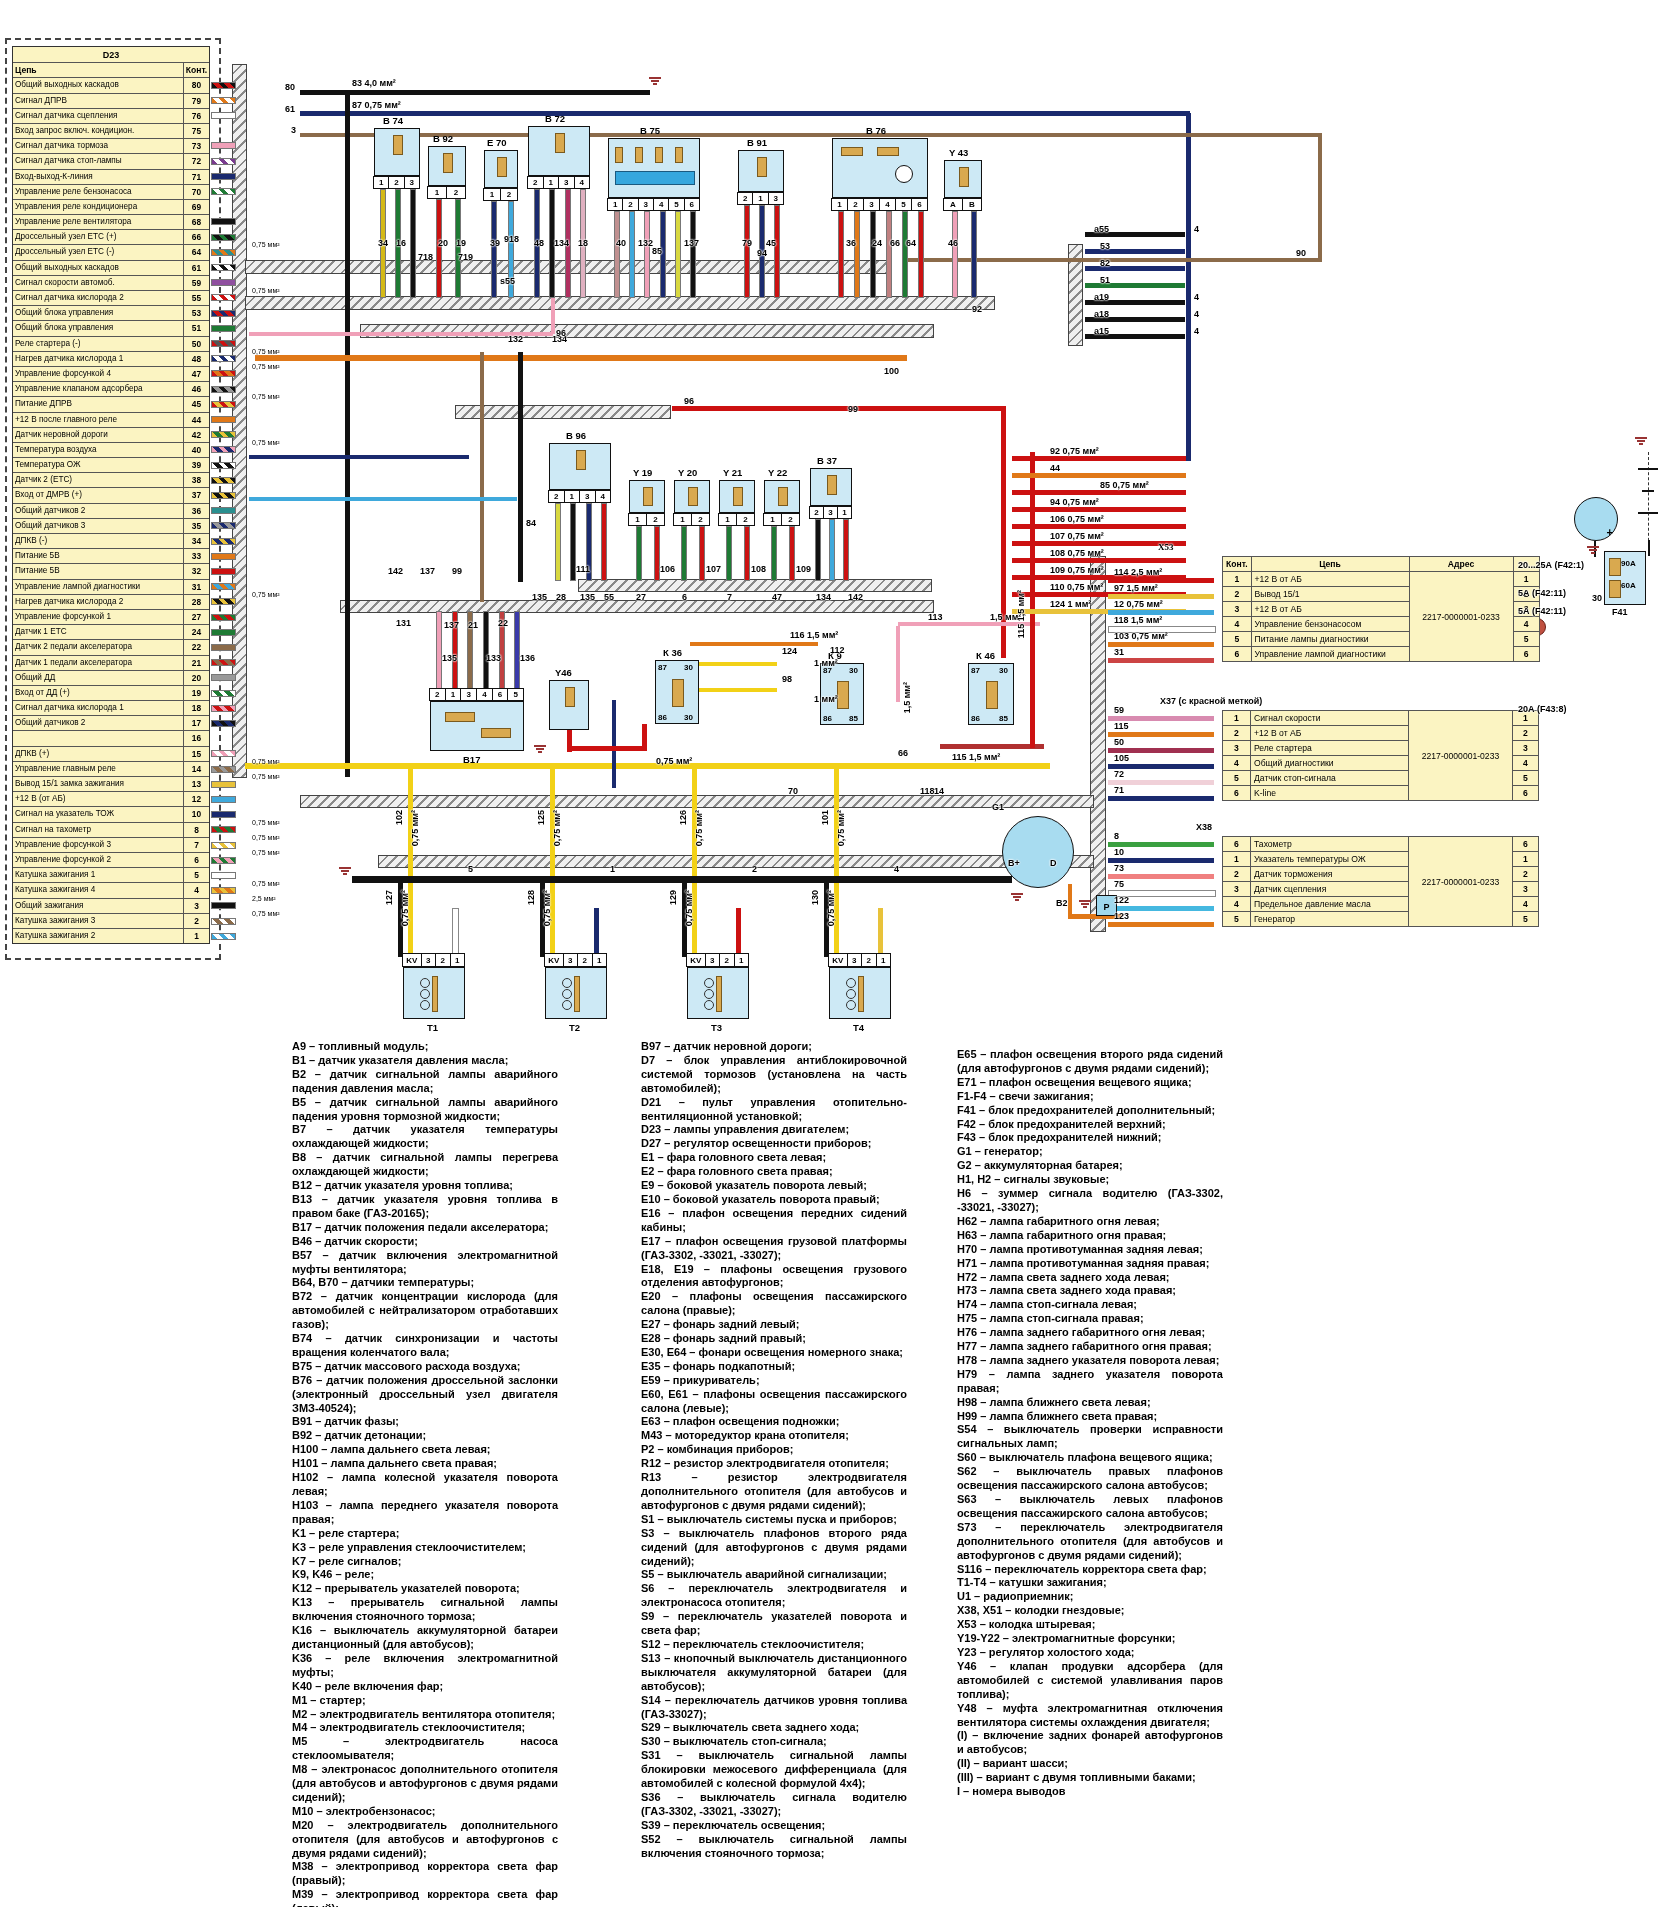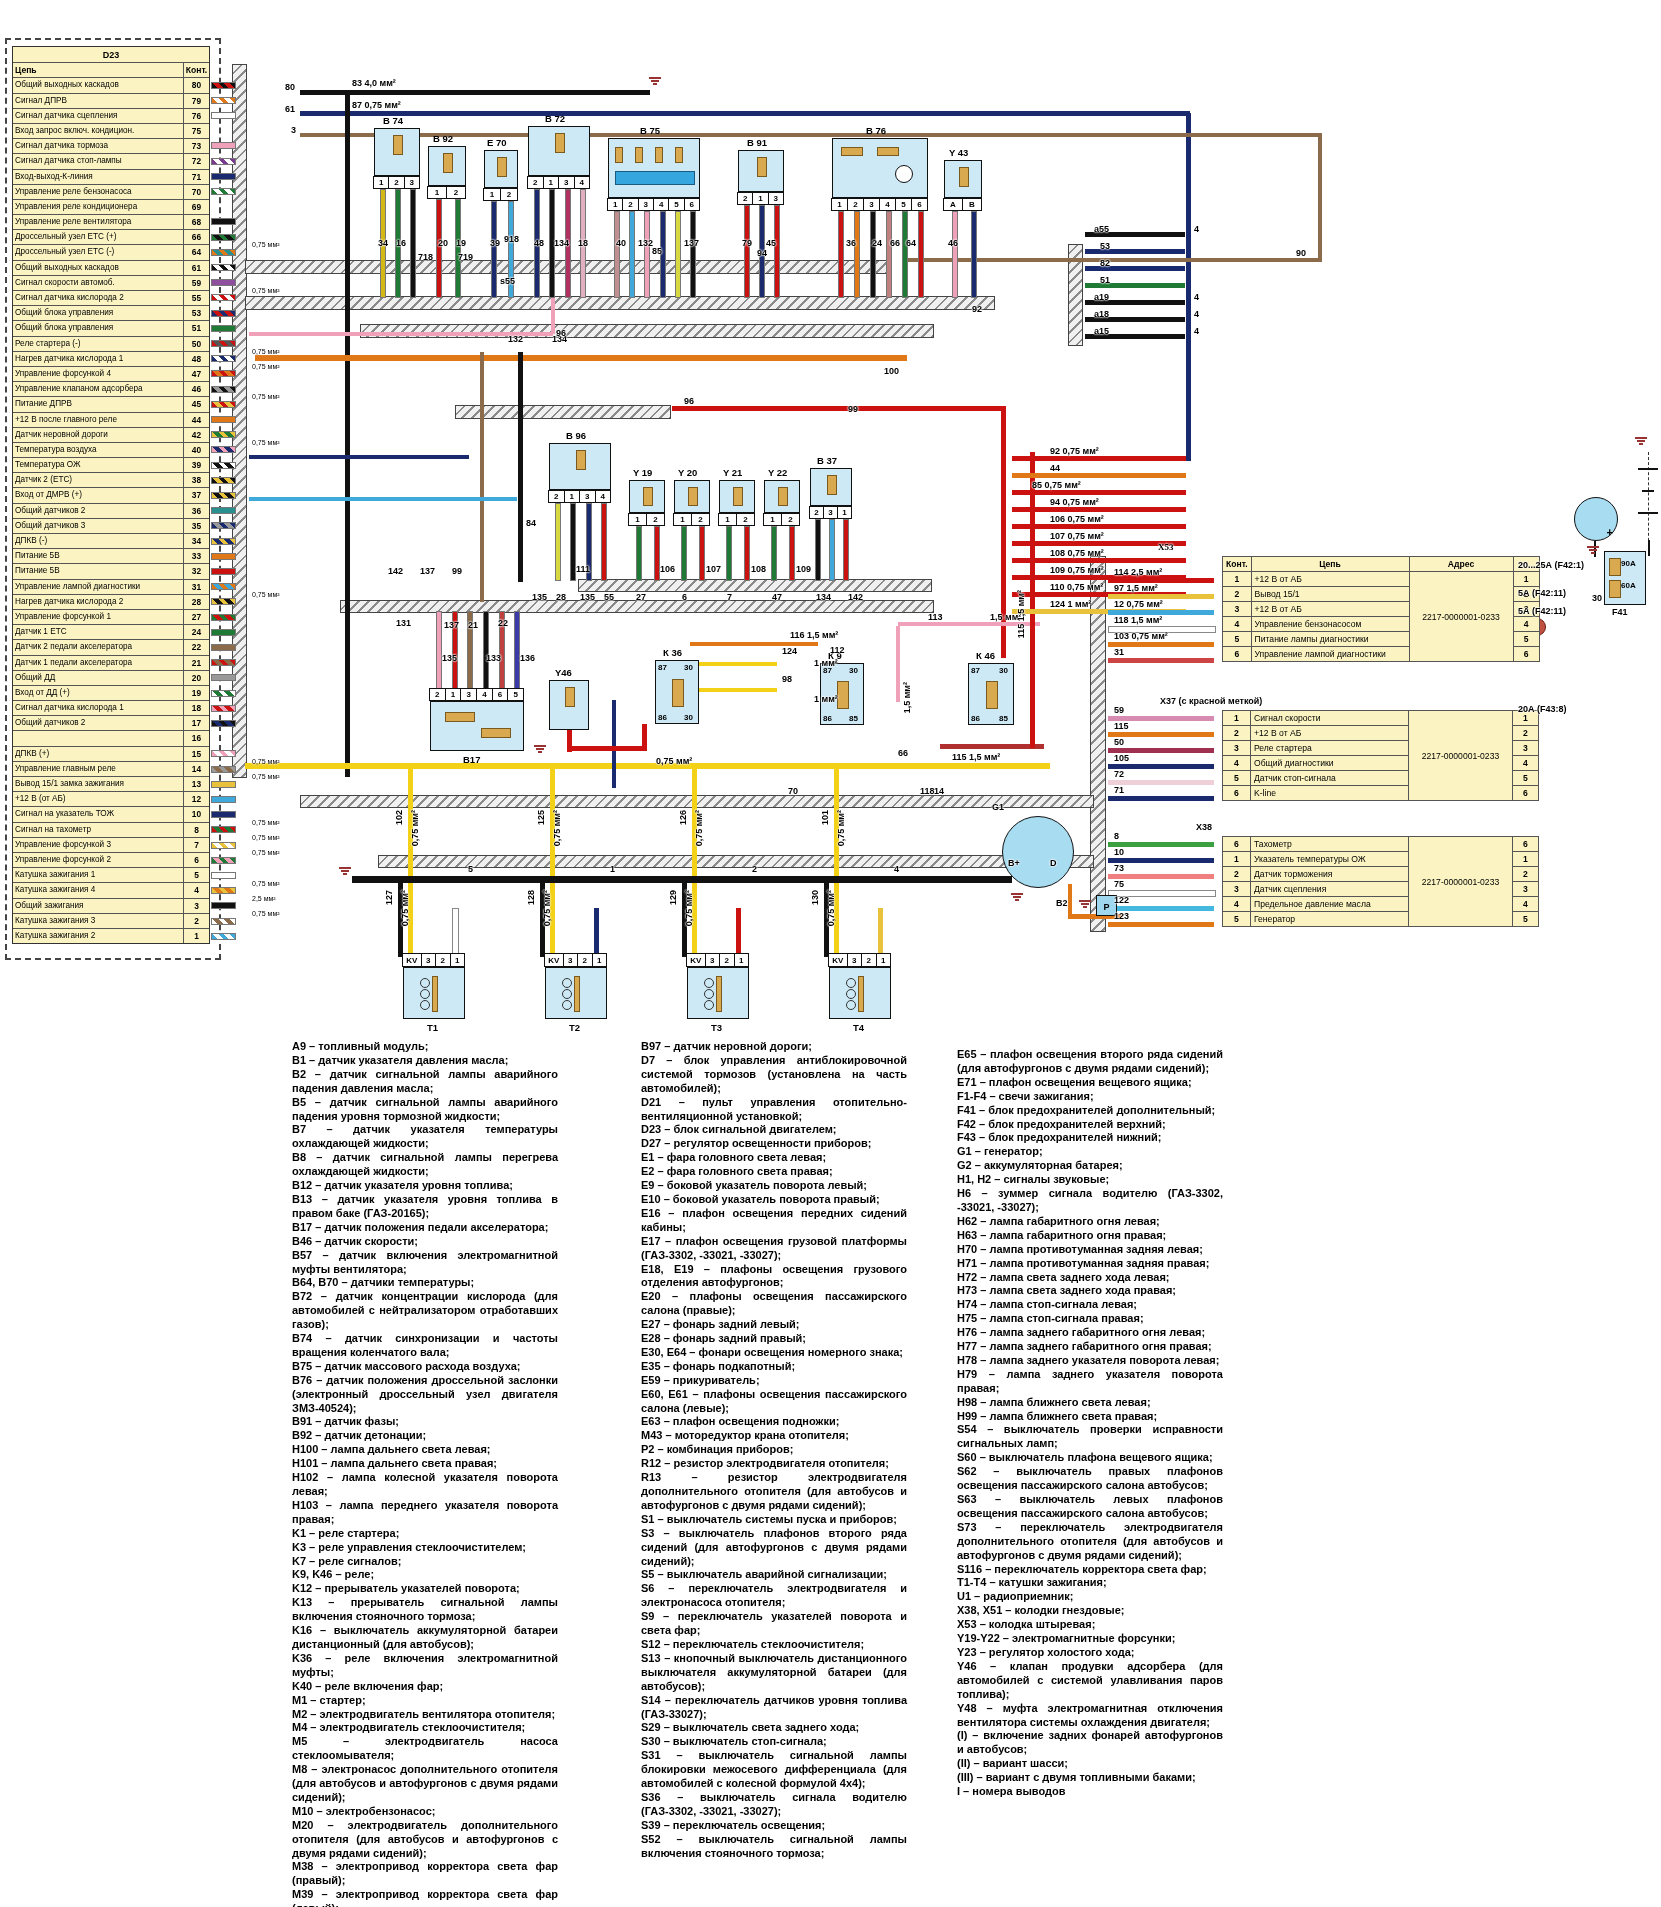--- a/index.html
+++ b/index.html
@@ -953,21 +953,21 @@
       <div class="lbl" style="left: 772px; top: 592px;">47</div>
       <div class="lbl" style="left: 816px; top: 592px;">134</div>
       <div class="lbl" style="left: 848px; top: 592px;">142</div>
       <div class="lbl" style="left: 576px; top: 564px;">111</div>
       <div class="lbl" style="left: 660px; top: 564px;">106</div>
       <div class="lbl" style="left: 706px; top: 564px;">107</div>
       <div class="lbl" style="left: 751px; top: 564px;">108</div>
       <div class="lbl" style="left: 796px; top: 564px;">109</div>
       <div class="lbl" style="left: 1050px; top: 446px;">92   0,75 мм²</div>
       <div class="lbl" style="left: 1050px; top: 463px;">44</div>
-      <div class="lbl" style="left: 1032px; top: 480px;">85   0,75 мм²</div>
+      <div class="lbl" style="left: 1100px; top: 480px;">85   0,75 мм²</div>
       <div class="lbl" style="left: 1050px; top: 497px;">94   0,75 мм²</div>
       <div class="lbl" style="left: 1050px; top: 514px;">106  0,75 мм²</div>
       <div class="lbl" style="left: 1050px; top: 531px;">107  0,75 мм²</div>
       <div class="lbl" style="left: 1050px; top: 548px;">108  0,75 мм²</div>
       <div class="lbl" style="left: 1050px; top: 565px;">109  0,75 мм²</div>
       <div class="lbl" style="left: 1050px; top: 582px;">110  0,75 мм²</div>
       <div class="lbl" style="left: 1050px; top: 599px;">124  1 мм²</div>
       <div class="lbl" style="left: 830px; top: 645px;">112</div>
       <div class="lbl" style="left: 782px; top: 646px;">124</div>
       <div class="lbl" style="left: 814px; top: 658px;">1 мм²</div>
@@ -1085,21 +1085,21 @@
         <div class="litem">M8 – электронасос дополнительного отопителя (для автобусов и автофургонов с двумя рядами сидений);</div>
         <div class="litem">M10 – электробензонасос;</div>
         <div class="litem">M20 – электродвигатель дополнительного отопителя (для автобусов и автофургонов с двумя рядами сидений);</div>
         <div class="litem">M38 – электропривод корректора света фар (правый);</div>
         <div class="litem">M39 – электропривод корректора света фар (левый);</div>
       </div>
       <div class="lcol" style="left: 641px; width: 266px;">
         <div class="litem">B97 – датчик неровной дороги;</div>
         <div class="litem">D7 – блок управления антиблокировочной системой тормозов (установлена на часть автомобилей);</div>
         <div class="litem">D21 – пульт управления отопительно-вентиляционной установкой;</div>
-        <div class="litem">D23 – блок сигнальной двигателем;</div>
+        <div class="litem">D23 – лампы управления двигателем;</div>
         <div class="litem">D27 – регулятор освещенности приборов;</div>
         <div class="litem">E1 – фара головного света левая;</div>
         <div class="litem">E2 – фара головного света правая;</div>
         <div class="litem">E9 – боковой указатель поворота левый;</div>
         <div class="litem">E10 – боковой указатель поворота правый;</div>
         <div class="litem">E16 – плафон освещения передних сидений кабины;</div>
         <div class="litem">E17 – плафон освещения грузовой платформы (ГАЗ-3302, -33021, -33027);</div>
         <div class="litem">E18, E19 – плафоны освещения грузового отделения автофургонов;</div>
         <div class="litem">E20 – плафоны освещения пассажирского салона (правые);</div>
         <div class="litem">E27 – фонарь задний левый;</div>

